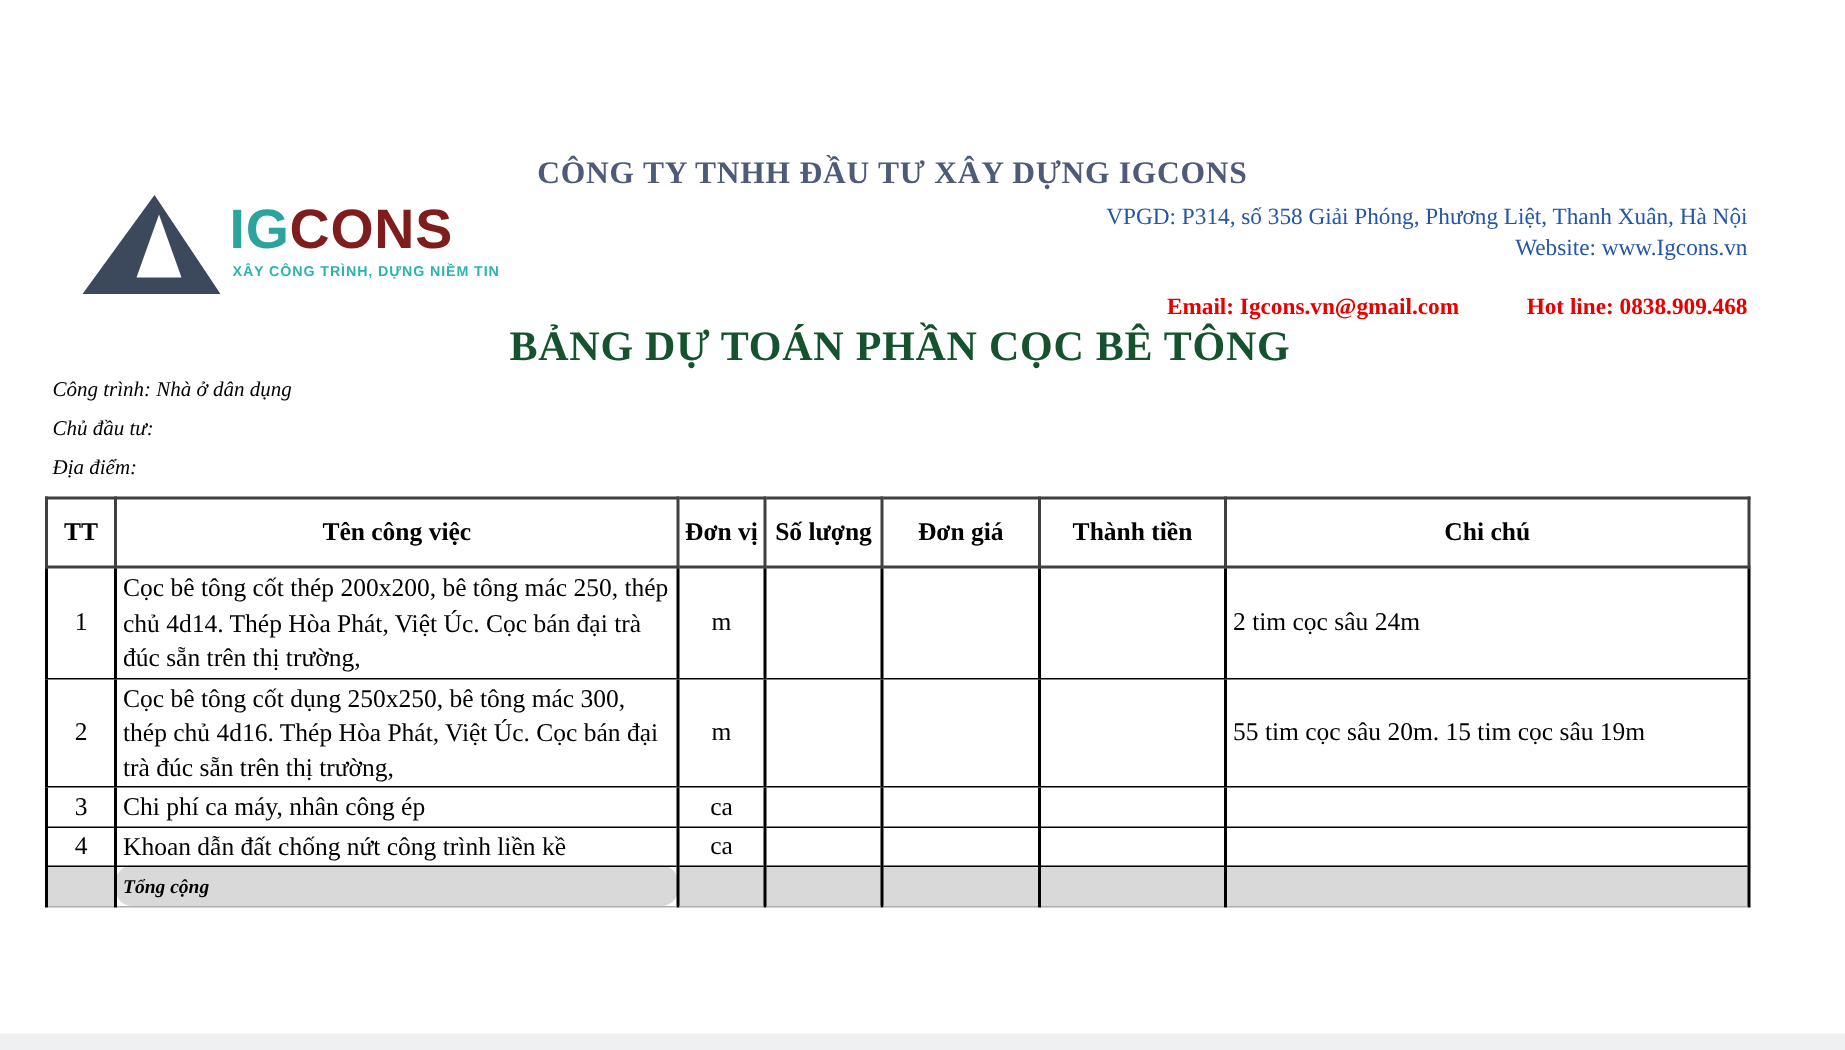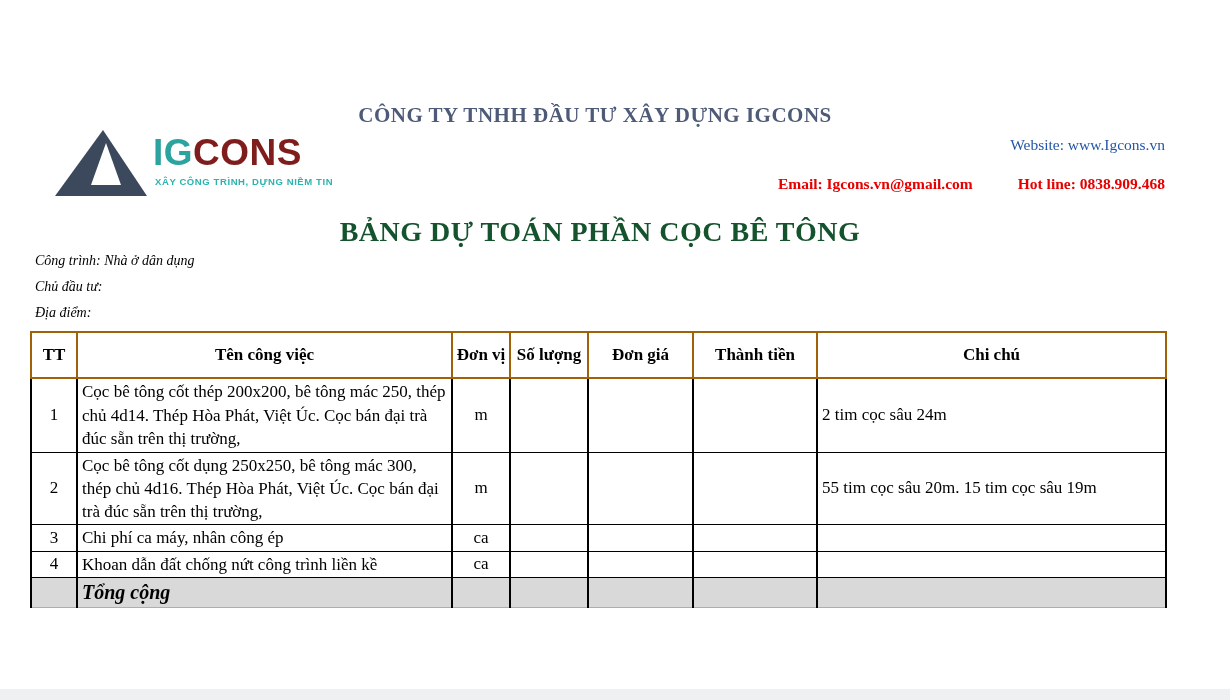--- a/index.html
+++ b/index.html
@@ -31,35 +31,35 @@
 
   
   .doc-title{position:absolute;left:0;top:216px;width:1200px;text-align:center;
     font-weight:700;font-size:28px;color:#14532d;letter-spacing:0.5px;}
   .proj-line{position:absolute;left:35px;font-style:italic;font-size:14px;color:#000000;}
   .proj-1{top:253px;} .proj-2{top:279px;} .proj-3{top:305px;}
 
   
   table.estimate{position:absolute;left:30px;top:331px;width:1135px;border-collapse:collapse;
     table-layout:fixed;font-size:17px;color:#000;}
-  table.estimate th{border:2px solid #a16207;font-weight:700;font-size:17px;padding:2px 3px;
+  table.estimate th{border:2px solid #404040;font-weight:700;font-size:17px;padding:2px 3px;
     text-align:center;vertical-align:middle;background:#fff;}
   table.estimate td{border-left:2px solid #000;border-right:2px solid #000;
     border-top:1px solid #000;border-bottom:1px solid #000;
     padding:1px 4px;vertical-align:middle;background:#fff;}
   table.estimate tr.hdr{height:46px;}
   tr.r-tall-1{height:74px;} tr.r-tall-2{height:72px;}
   tr.r-short{height:24px;}
   tr.total-row{height:27px;}
   tr.total-row td{background:#d9d9d9;border-bottom:1px solid #aeaeae;}
   .c-tt{text-align:center;}
   .c-task{text-align:left;line-height:1.37;}
   .c-unit{text-align:center;}
   .c-note{text-align:left;padding-left:6px;}
-  .total-label{font-weight:700;font-style:italic;font-size:20px;}
+  .total-label{font-weight:700;font-style:italic;font-size:13px;border-radius:11px;}
 
   
   .bottom-strip{position:absolute;left:0;top:689px;width:1230px;height:11px;background:#eef0f1;}
 </style>
 </head>
 <body>
 
 <div class="page">
 
   <div class="logo">
@@ -69,20 +69,21 @@
         <polygon points="51,13 36,55 66,55" fill="#ffffff"></polygon>
       </svg>
     </div>
     <div class="logo-text"><span class="logo-ig">IG</span><span class="logo-cons">CONS</span></div>
     <div class="logo-tagline">XÂY CÔNG TRÌNH, DỰNG NIỀM TIN</div>
   </div>
 
   <div class="company-name">CÔNG TY TNHH ĐẦU TƯ XÂY DỰNG IGCONS</div>
 
   <div class="contact">
+    <div class="contact-line">VPGD: P314, số 358 Giải Phóng, Phương Liệt, Thanh Xuân, Hà Nội</div>
     <div class="contact-line">Website: www.Igcons.vn</div>
     <div class="contact-line red-line">
       <span class="red">Email: Igcons.vn@gmail.com</span><span class="red hotline">Hot line: 0838.909.468</span>
     </div>
   </div>
 
   <div class="doc-title">BẢNG DỰ TOÁN PHẦN CỌC BÊ TÔNG</div>
 
   <div class="proj-line proj-1">Công trình: Nhà ở dân dụng</div>
   <div class="proj-line proj-2">Chủ đầu tư:</div>

